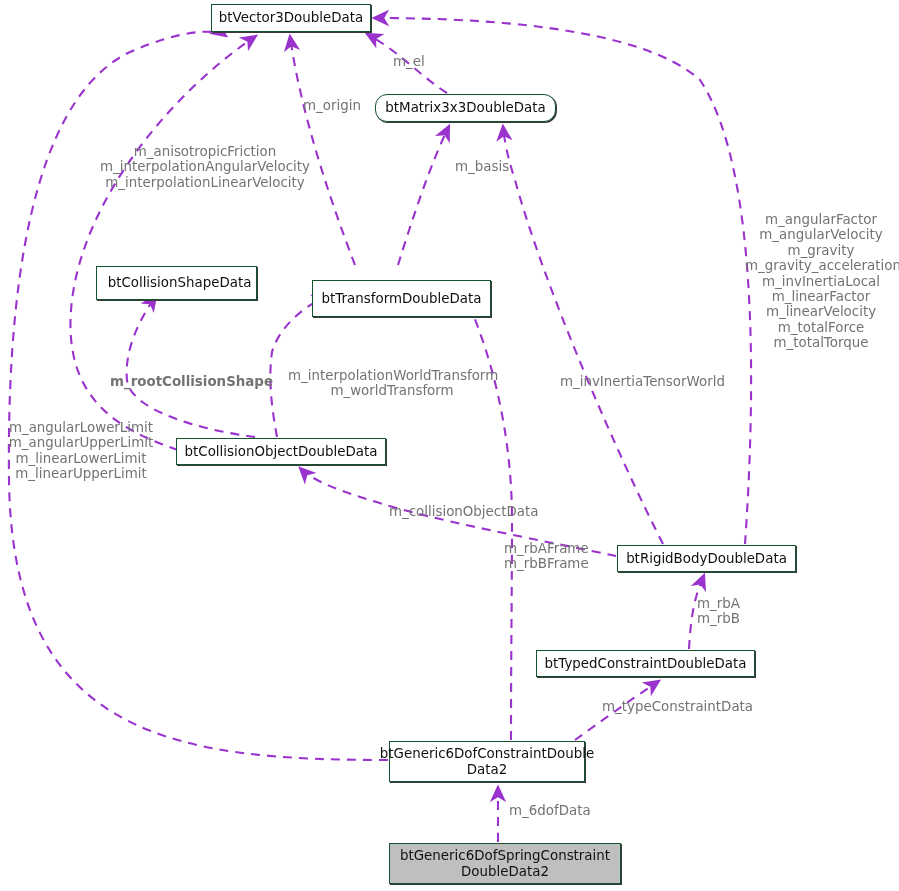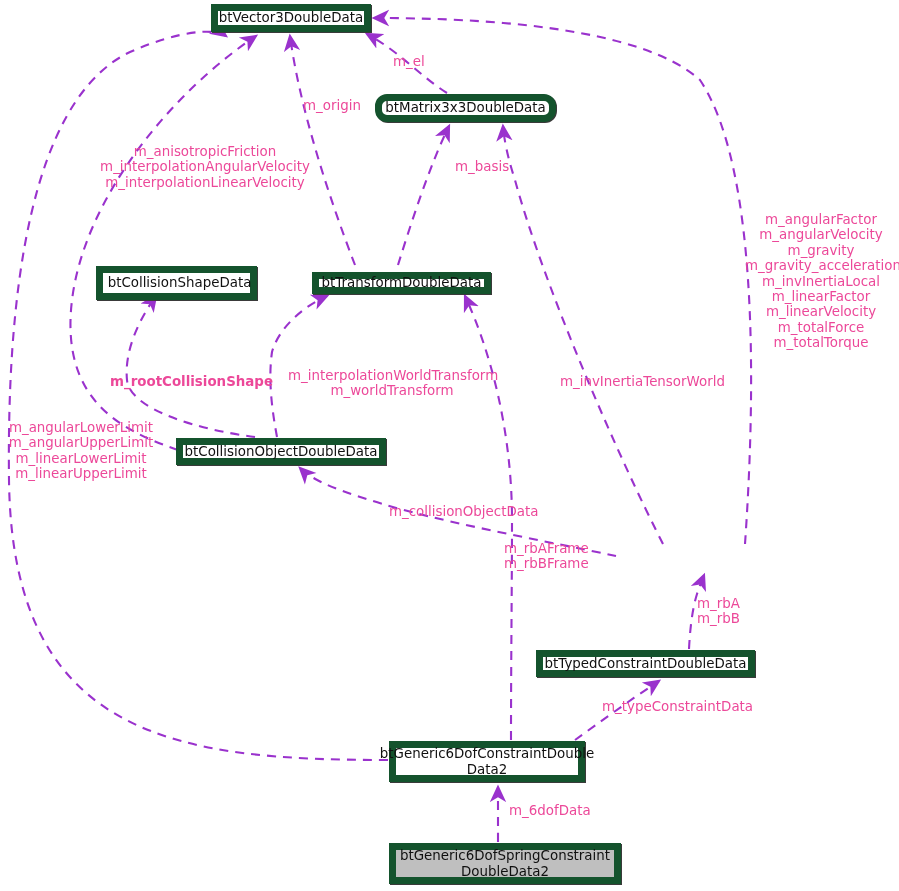--- a/index.html
+++ b/index.html
@@ -8,37 +8,37 @@
     width:899px;
     height:891px;
     background:#ffffff;
     font-family:"DejaVu Sans","Liberation Sans",sans-serif;
     overflow:hidden;
   }
   #edges{position:absolute;left:0;top:0;width:899px;height:891px;}
   .node{
     position:absolute;
     box-sizing:border-box;
-    border:7px solid #14532d;
+    border:1px solid #14532d;
     background:#ffffff;
     color:#101010;
     font-size:13.4px;
     line-height:15.6px;
     display:flex;
     align-items:center;
     justify-content:center;
     text-align:center;
     padding:2px 7px;
     white-space:pre-line;
     box-shadow:1px 1px 0 0 #3a3a3a;
   }
   .node.highlight{ background:#bfbfbf; }
   .edge-label{
     position:absolute;
-    color:#ec4899;
+    color:#737373;
     font-size:13.4px;
     line-height:15.4px;
     white-space:pre-line;
     text-align:center;
   }
   .edge-label.left{text-align:left;}
 </style>
 </head>
 <body>
 
@@ -81,24 +81,25 @@
       <path d="M 498,842 C 498,820 498,805 498,787"></path>
     </g>
   </svg>
 
   <div class="node" style="left:211px;top:4px;width:160px;height:28px;">btVector3DoubleData</div>
 
   <div class="node" style="left:375px;top:94px;width:181px;height:28px;border-radius:12px;">btMatrix3x3DoubleData</div>
 
   <div class="node" style="left:96px;top:266px;width:161px;height:34px;padding-left:13px;">btCollisionShapeData</div>
 
-  <div class="node" style="left:312px;top:272px;width:179px;height:22px;">btTransformDoubleData</div>
+  <div class="node" style="left:312px;top:280px;width:179px;height:37px;">btTransformDoubleData</div>
 
   <div class="node" style="left:176px;top:438px;width:210px;height:27px;">btCollisionObjectDoubleData</div>
 
+  <div class="node" style="left:617px;top:545px;width:179px;height:27px;">btRigidBodyDoubleData</div>
 
   <div class="node" style="left:536px;top:650px;width:219px;height:27px;">btTypedConstraintDoubleData</div>
 
   <div class="node" style="left:389px;top:741px;width:196px;height:41px;">btGeneric6DofConstraintDouble
 Data2</div>
 
   <div class="node highlight" style="left:389px;top:843px;width:232px;height:41px;">btGeneric6DofSpringConstraint
 DoubleData2</div>
 
   <div class="edge-label left" style="left:393px;top:54px;">m_el</div>

